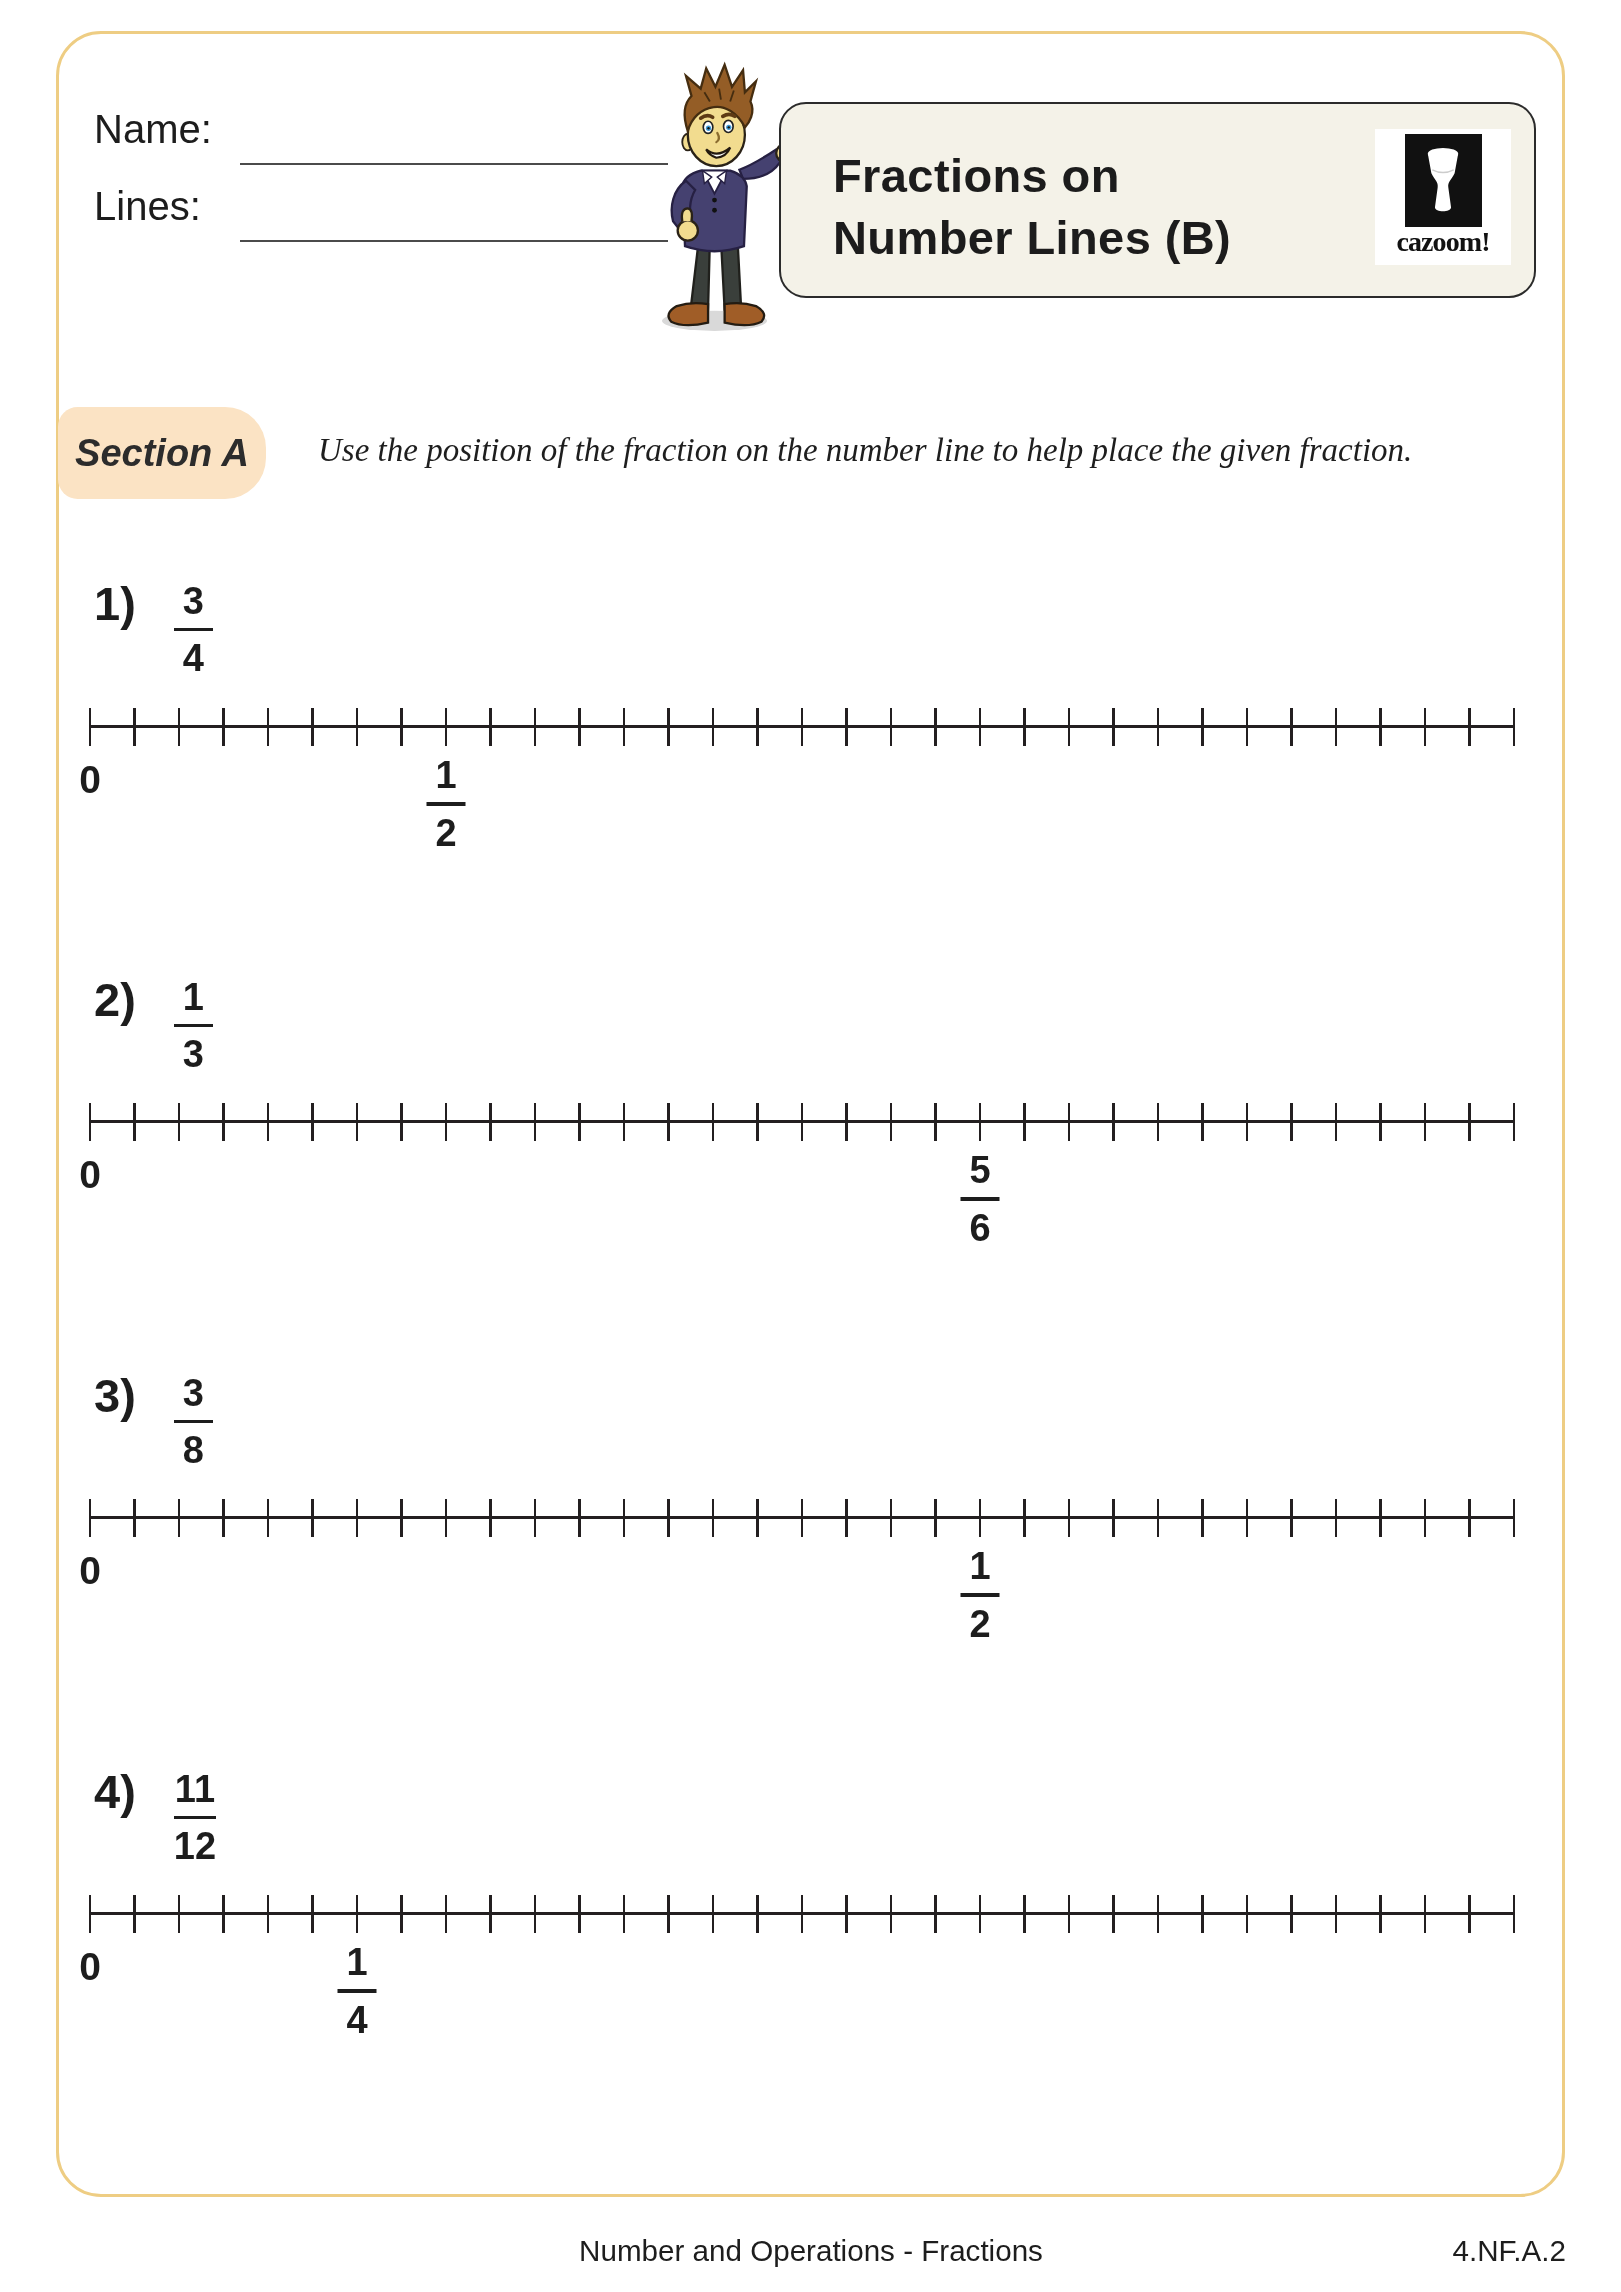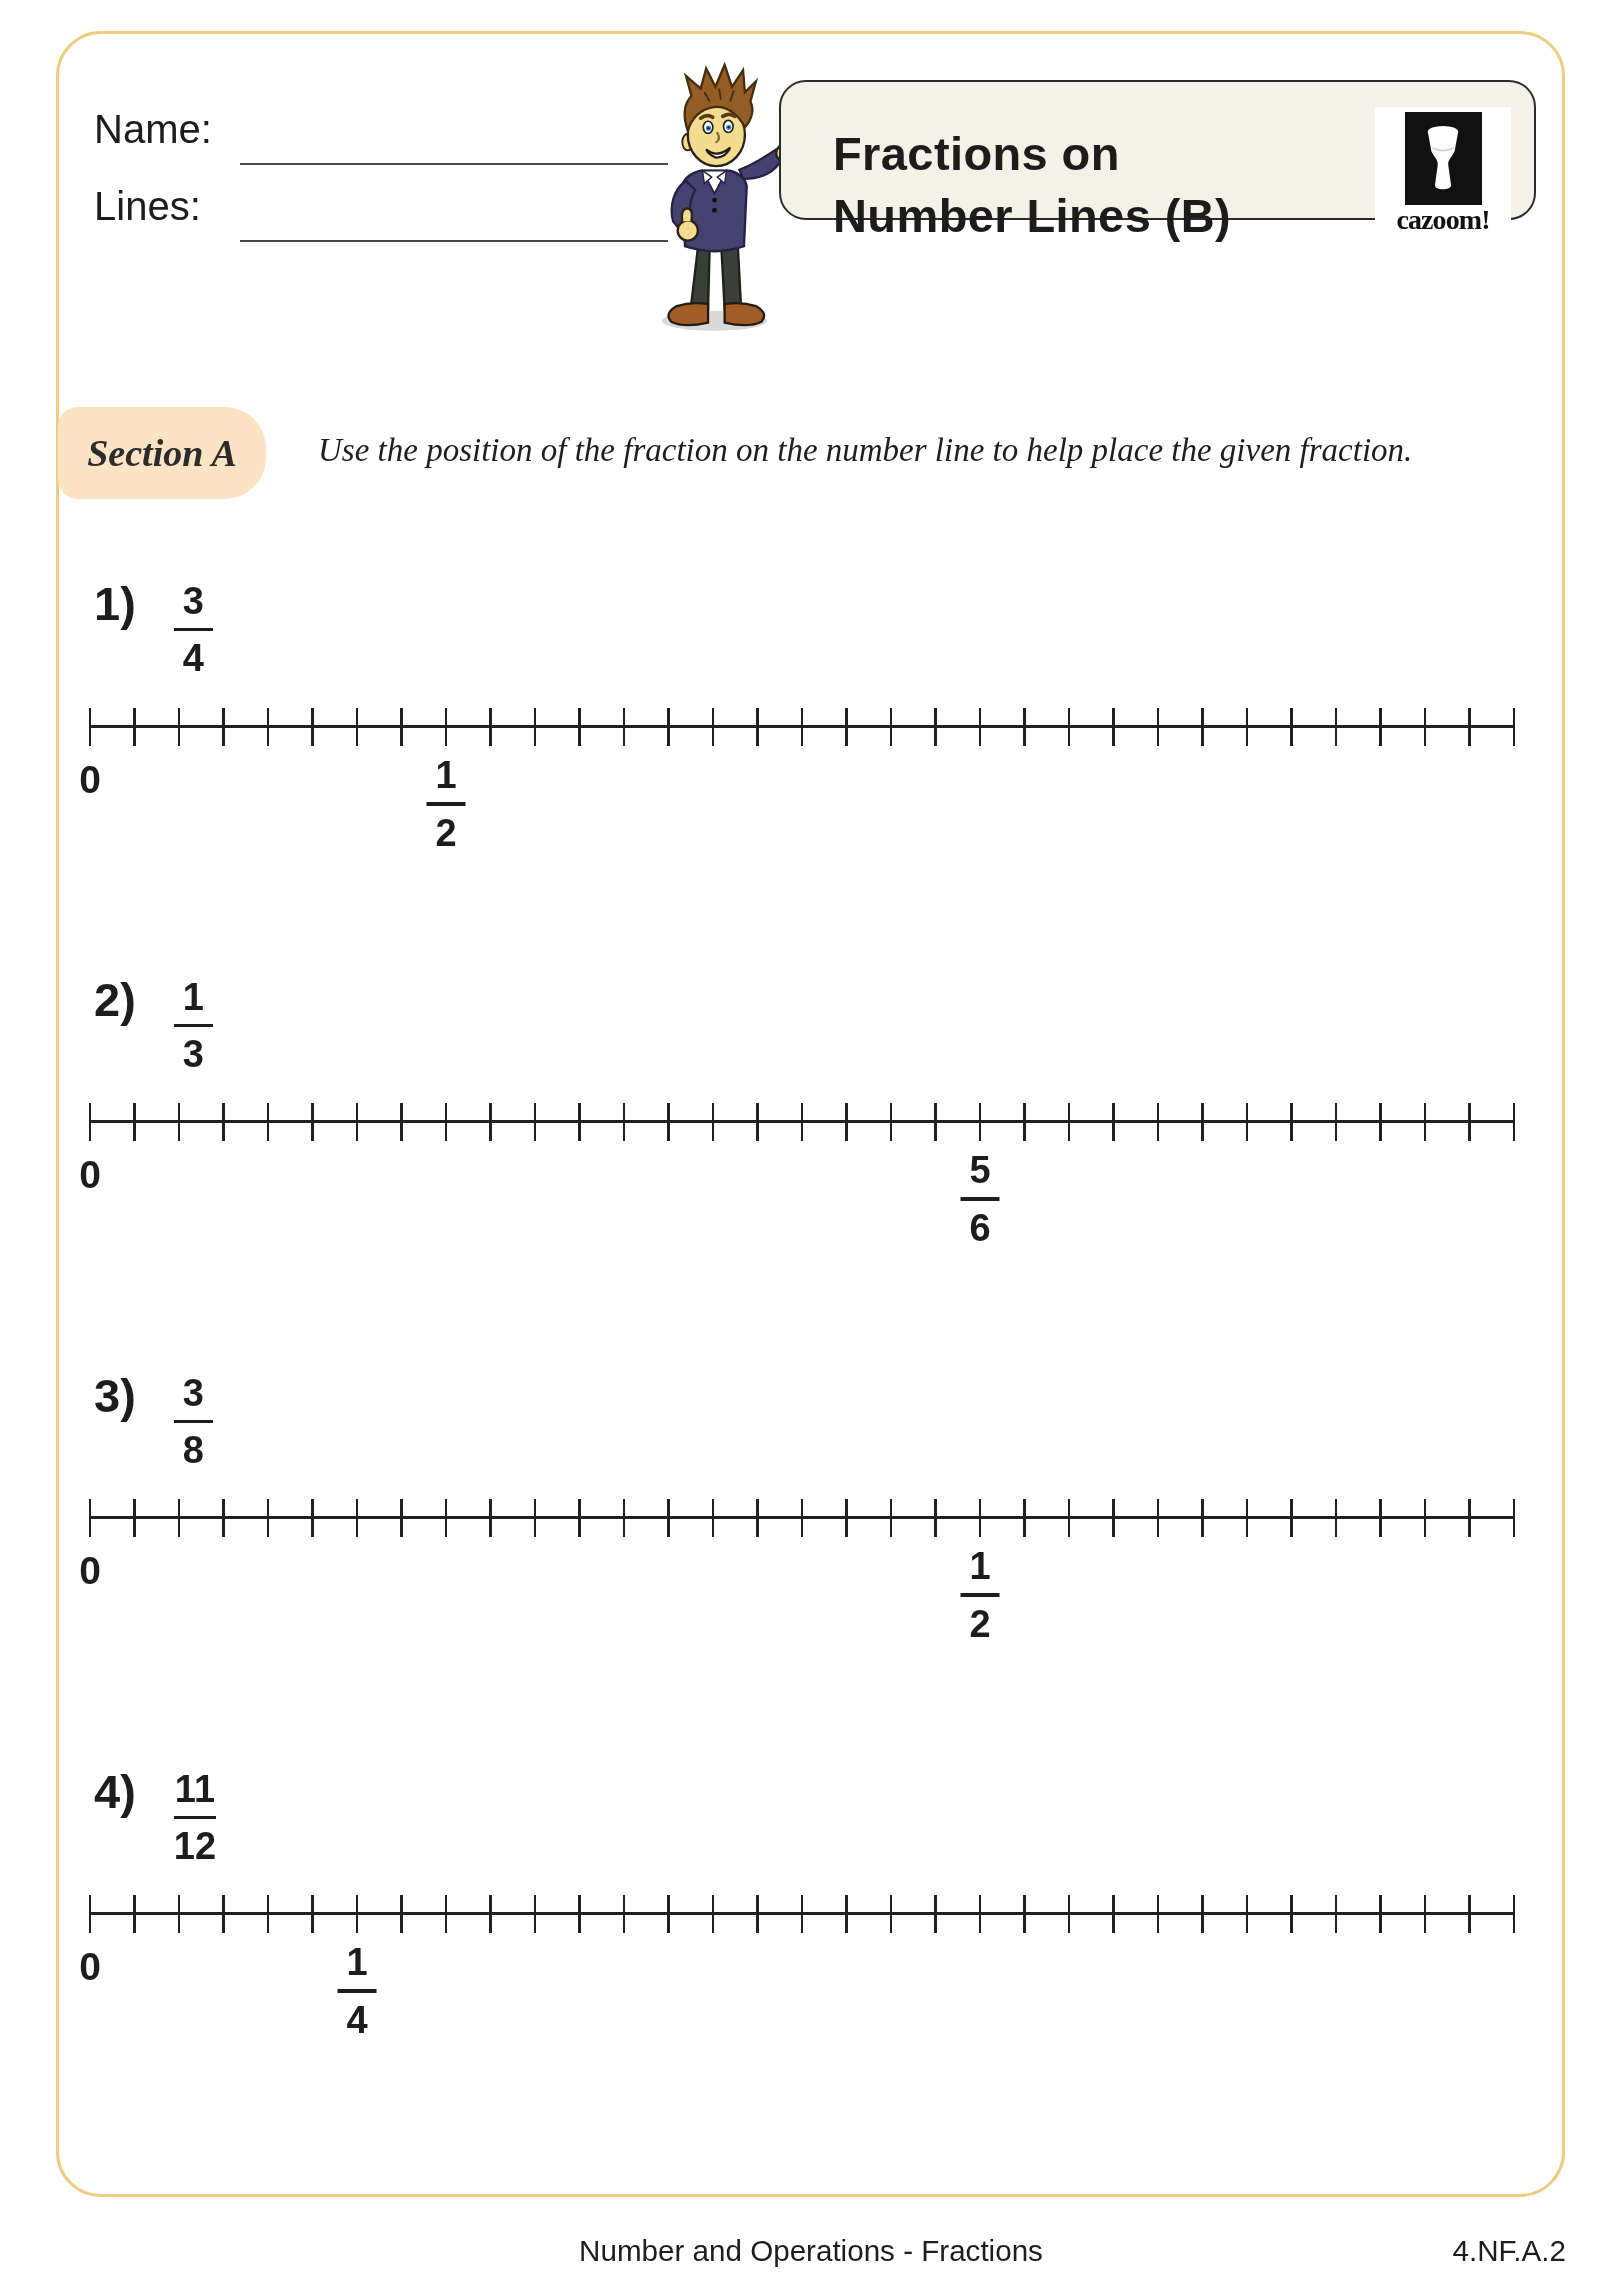--- a/index.html
+++ b/index.html
@@ -17,42 +17,42 @@
     border:3.6px solid #eecd83;border-radius:45px;box-sizing:border-box;
   }
 
   
   .field-label{position:absolute;left:94px;font-size:40px;font-weight:normal;color:#1d1d1d;line-height:1;}
   .field-line{position:absolute;left:240px;width:428px;height:0;border-bottom:2.7px solid #4b4b4b;}
 
   .boy-illustration{position:absolute;left:627px;top:56px;width:175px;height:279px;}
 
   .title-box{
-    position:absolute;left:779px;top:80px;width:757px;height:140px;box-sizing:border-box;
+    position:absolute;left:779px;top:102px;width:757px;height:196px;box-sizing:border-box;
     background:#f4f2e8;border:2.7px solid #2b2b2b;border-radius:27px;
   }
   .title-text{
     position:absolute;left:52px;top:41px;
     font-size:47px;font-weight:bold;color:#1c1c1c;line-height:1.32;letter-spacing:0.4px;
   }
   .logo{
     position:absolute;right:23px;top:25px;width:136px;height:136px;background:#ffffff;
     display:flex;flex-direction:column;align-items:center;justify-content:flex-start;
   }
   .logo-drum-box{width:77px;height:93px;background:#111111;margin-top:5.4px;display:flex;align-items:center;justify-content:center;}
   .logo-word{font-family:"Liberation Serif", serif;font-weight:bold;font-size:28px;color:#111;letter-spacing:-0.9px;line-height:1.1;}
 
   
   .section-badge{
     position:absolute;left:58px;top:407px;width:208px;height:92px;
     background:#fbe3c4;border-radius:19.7px 41px 41px 19.7px;
     display:flex;align-items:center;justify-content:center;
   }
   .section-badge span{
-    font-family:Liberation Serif, serif;font-style:italic;font-weight:bold;
+    font-family:Liberation Sans, sans-serif;font-style:italic;font-weight:bold;
     font-size:38px;color:#2c2c2c;
   }
   .instruction{
     position:absolute;left:318px;top:432px;width:1164px;
     font-family:"Liberation Serif", serif;font-style:italic;
     font-size:33px;color:#1e1e1e;
   }
 
   
   .p-head{position:absolute;left:94px;display:flex;align-items:flex-start;}

